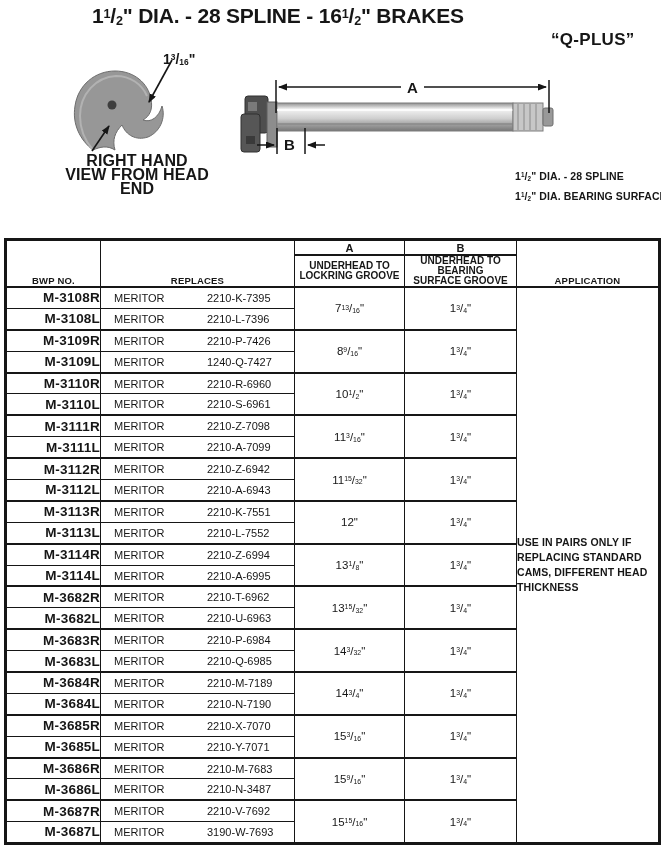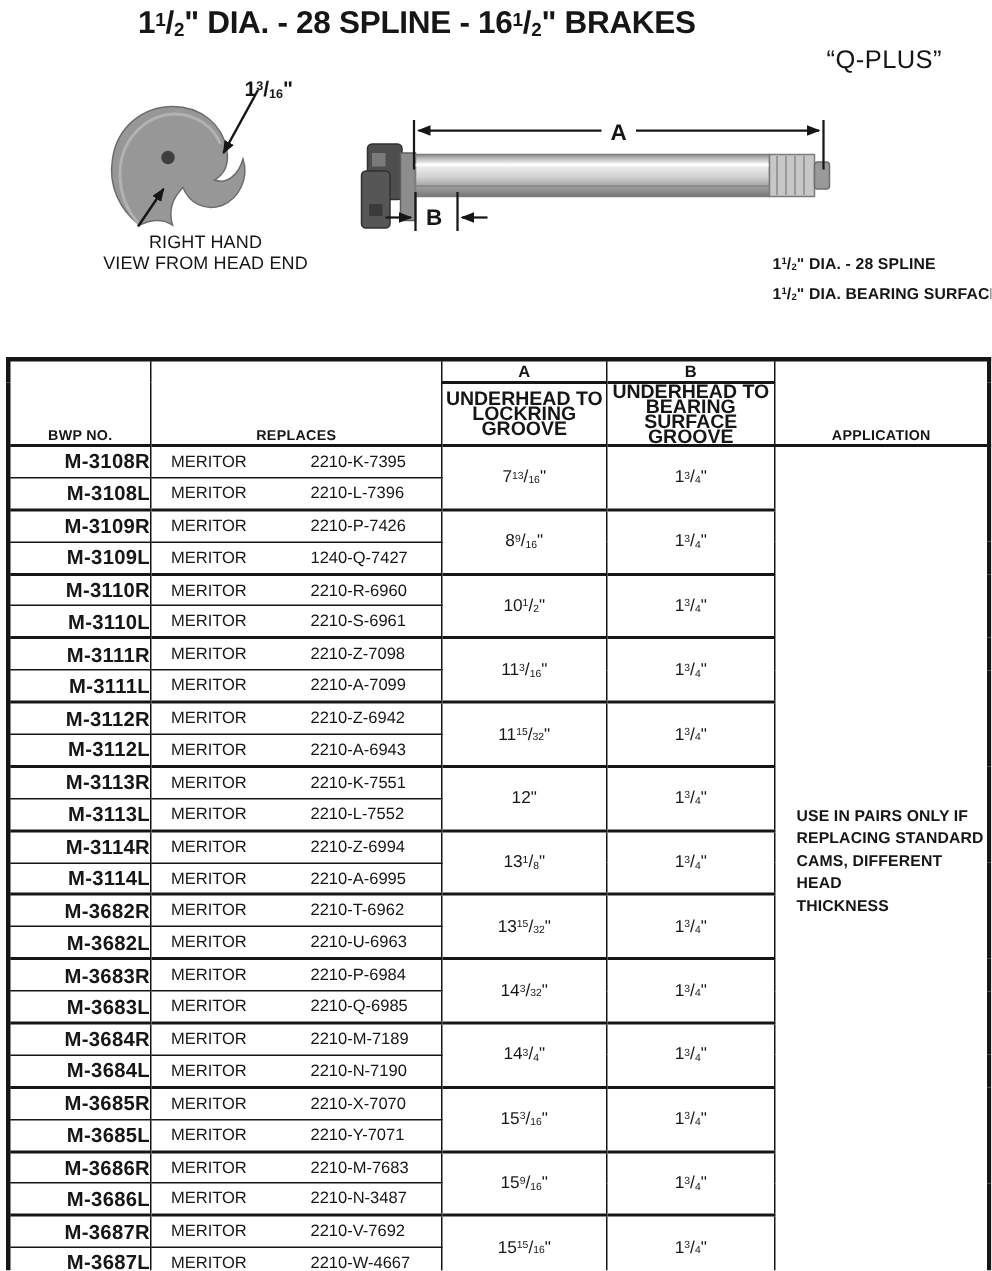--- a/index.html
+++ b/index.html
@@ -4,45 +4,45 @@
 <style>
   html,body{margin:0;padding:0;background:#ffffff;}
   .canvas{position:relative;width:661px;height:847px;background:#fff;overflow:hidden;
           font-family:"Liberation Sans",sans-serif;color:#161616;}
 
   sup.fr{font-size:.60em;position:relative;top:-.42em;vertical-align:baseline;}
   sub.fr{font-size:.60em;position:relative;top:.12em;vertical-align:baseline;}
 
   .page-title{position:absolute;left:92px;top:4px;font-size:21px;font-weight:bold;
               white-space:nowrap;letter-spacing:-0.2px;}
-  .brand-label{position:absolute;left:551px;top:30px;font-size:17px;font-weight:normal;letter-spacing:.3px;}
+  .brand-label{position:absolute;left:551px;top:30px;font-size:17px;font-weight:bold;letter-spacing:.3px;}
 
   .diagram-svg{position:absolute;left:60px;top:50px;}
   .head-dim{position:absolute;left:163px;top:51px;font-size:14px;font-weight:bold;white-space:nowrap;}
   .head-caption{position:absolute;left:58px;top:154px;width:158px;text-align:center;
-                font-size:12px;font-weight:normal;line-height:14px;letter-spacing:.1px;}
+                font-size:16px;font-weight:bold;line-height:14px;letter-spacing:.1px;}
   .shaft-notes{position:absolute;left:515px;top:167px;font-size:10.5px;font-weight:bold;
                line-height:18px;white-space:nowrap;letter-spacing:.1px;}
 
   .parts-table{position:absolute;left:4px;top:238px;width:654px;border-collapse:collapse;
                table-layout:fixed;border:3px solid #161616;}
   .parts-table th,.parts-table td{border:1px solid #161616;padding:0;overflow:hidden;}
   .parts-table thead th{font-weight:bold;}
   .h-main{vertical-align:bottom;font-size:9.5px;padding-bottom:5px;letter-spacing:.2px;}
   .h-letter{font-size:11px;height:13px;border-bottom:2px solid #161616 !important;}
-  .h-sub{font-size:13px;line-height:10px;vertical-align:middle;padding:2px 1px 4px 1px;}
+  .h-sub{font-size:10px;line-height:10px;vertical-align:middle;padding:2px 1px 4px 1px;}
   .parts-table thead th{border-bottom-width:2.5px;}
   .parts-table tbody tr{height:21.4px;}
   tr.group-start td{border-top:2.5px solid #161616;}
   td.bwp{font-weight:bold;font-size:13.5px;text-align:right;letter-spacing:.2px;}
   td.repl{font-size:11px;}
   .repl-inner{display:flex;align-items:center;}
   .repl-inner .brand{margin-left:13px;width:93px;}
   td.dim{text-align:center;font-size:11.5px;}
-  td.app{vertical-align:middle;font-size:10.5px;font-weight:bold;padding-left:14px;
+  td.app{vertical-align:middle;font-size:10.5px;font-weight:bold;padding-left:0;
          line-height:15px;letter-spacing:.1px;}
 </style>
 </head>
 <body>
 
 <div class="canvas">
 
   <div class="page-title">1<sup class="fr">1</sup>/<sub class="fr">2</sub>" DIA. - 28 SPLINE - 16<sup class="fr">1</sup>/<sub class="fr">2</sub>" BRAKES</div>
   <div class="brand-label">“Q-PLUS”</div>
 
@@ -388,20 +388,20 @@
             </div>
           </td>
           <td class="dim" rowspan="2">15<sup class="fr">15</sup>/<sub class="fr">16</sub>"</td>
           <td class="dim" rowspan="2">1<sup class="fr">3</sup>/<sub class="fr">4</sub>"</td>
         </tr>
         <tr>
           <td class="bwp">M-3687L</td>
           <td class="repl">
             <div class="repl-inner">
               <span class="brand">MERITOR</span>
-              <span class="part">2210-W-4667</span>
+              <span class="part">3190-W-7693</span>
             </div>
           </td>
         </tr>
       </tbody>
   </table>
 
 </div>
 
 </body></html>

